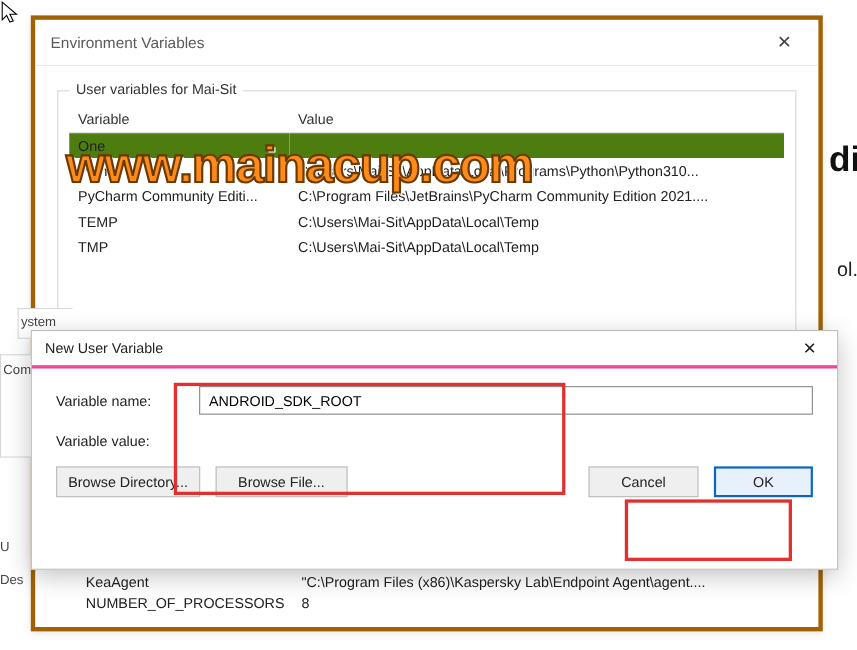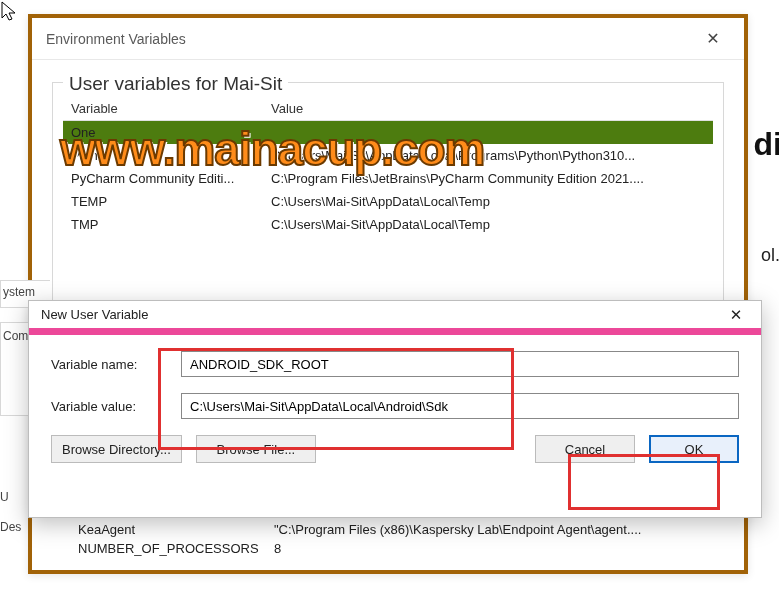--- a/index.html
+++ b/index.html
@@ -14,57 +14,57 @@
   .dlg-title {
     height:42px; display:flex; align-items:center; padding:0 14px;
     color:#5a5a5a; font-size:14px; border-bottom:1px solid #e8e8e8;
     justify-content:space-between;
   }
   .close-x { font-size:16px; color:#444; width:34px; text-align:center; cursor:default;}
   .groupbox {
     position:relative; margin:22px 20px 0 20px; border:1px solid #d8d8d8;
     padding:14px 10px 10px 10px; height:220px;
   }
-  .group-label { position:absolute; top:-10px; left:10px; background:#fff; padding:0 6px; color:#333; font-size:19px;}
+  .group-label { position:absolute; top:-10px; left:10px; background:#fff; padding:0 6px; color:#333; font-size:13px;}
   table.vars { width:100%; border-collapse:collapse; font-size:13px;}
   table.vars th { text-align:left; font-weight:400; color:#333; border-bottom:1px solid #e0e0e0; padding:4px 8px; width:200px;}
   table.vars th:last-child{width:auto;}
   table.vars td { padding:4px 8px; white-space:nowrap; overflow:hidden; text-overflow:ellipsis; max-width:0;}
   table.vars td:first-child{width:200px; max-width:200px;}
   table.vars tr.sel td { background:#4d7c0f;}
   
   .watermark {
     position:absolute; left:60px; top:122px; font-size:46px; font-weight:900;
     color:#ff8c1a; -webkit-text-stroke:2px #6b3a00; letter-spacing:-1px;
     font-family: "Arial Black", Arial, sans-serif; z-index:5;
     text-shadow: 2px 2px 0 #fff;
   }
   
   .edge-di{
     position:absolute; right:-3px; top:126px; font-size:32px; font-weight:900; color:#111;
   }
   .edge-ol{
-    position:absolute; right:-1px; top:245px; font-size:18px; color:#222;
+    position:absolute; right:-1px; top:235px; font-size:18px; color:#222;
   }
   
   .frag { position:absolute; border:1px solid #d8d8d8; background:#fff;}
-  .frag-system{ left:0; top:280px; width:50px; height:28px; font-size:12px; padding:4px 2px; color:#444; border-right:none;}
+  .frag-system{ left:16px; top:280px; width:50px; height:28px; font-size:12px; padding:4px 2px; color:#444; border-right:none;}
   .frag-com{ left:0; top:322px; width:30px; height:94px; font-size:12px; padding:6px 2px; color:#444; border-right:none;}
   .frag-un{ left:0; top:490px; width:18px; height:22px; font-size:12px; color:#444; border:none;}
   .frag-des{ left:0; top:520px; width:30px; height:22px; font-size:12px; color:#444; border:none;}
 
   
   .dlg-new {
     position:absolute; left:28px; top:300px; width:734px; height:218px;
     border:1px solid #bdbdbd; background:#fff;
     box-shadow:0 6px 22px rgba(0,0,0,0.25); z-index:20;
   }
   .dlg-new .title2 {
     height:34px; display:flex; align-items:center; justify-content:space-between;
-    padding:0 10px 0 12px; font-size:13px; color:#222; border-bottom:7px solid #ec4899;
+    padding:0 10px 0 12px; font-size:13px; color:#222; border-bottom:3px solid #ec4899;
   }
   .title2 .close-x2 { font-size:15px; font-weight:400; width:30px; text-align:center;}
   .row { display:flex; align-items:center; padding:0 22px; margin-top:16px;}
   .row label{ width:130px; font-size:13px;}
   .row input{
     flex:1; height:26px; border:1px solid #888; padding:2px 8px; font-size:13px;
     font-family:inherit; outline:none;
   }
   .btnrow { display:flex; padding:16px 22px 0 22px; gap:14px;}
   .btn {
@@ -156,21 +156,20 @@
   <div class="title2">
     <span>New User Variable</span>
     <span class="close-x2">✕</span>
   </div>
   <div class="row">
     <label>Variable name:</label>
     <input type="text" value="ANDROID_SDK_ROOT" style="">
   </div>
   <div class="row">
     <label>Variable value:</label>
-    <input type="text" value="C:\Users\Mai-Sit\AppData\Local\Android\Sdk" style="">
   </div>
   <div class="btnrow">
     <div class="btn small">Browse Directory...</div>
     <div class="btn small">Browse File...</div>
     <div class="spacer"></div>
     <div class="btn">Cancel</div>
     <div class="btn ok">OK</div>
   </div>
 </div>
 

